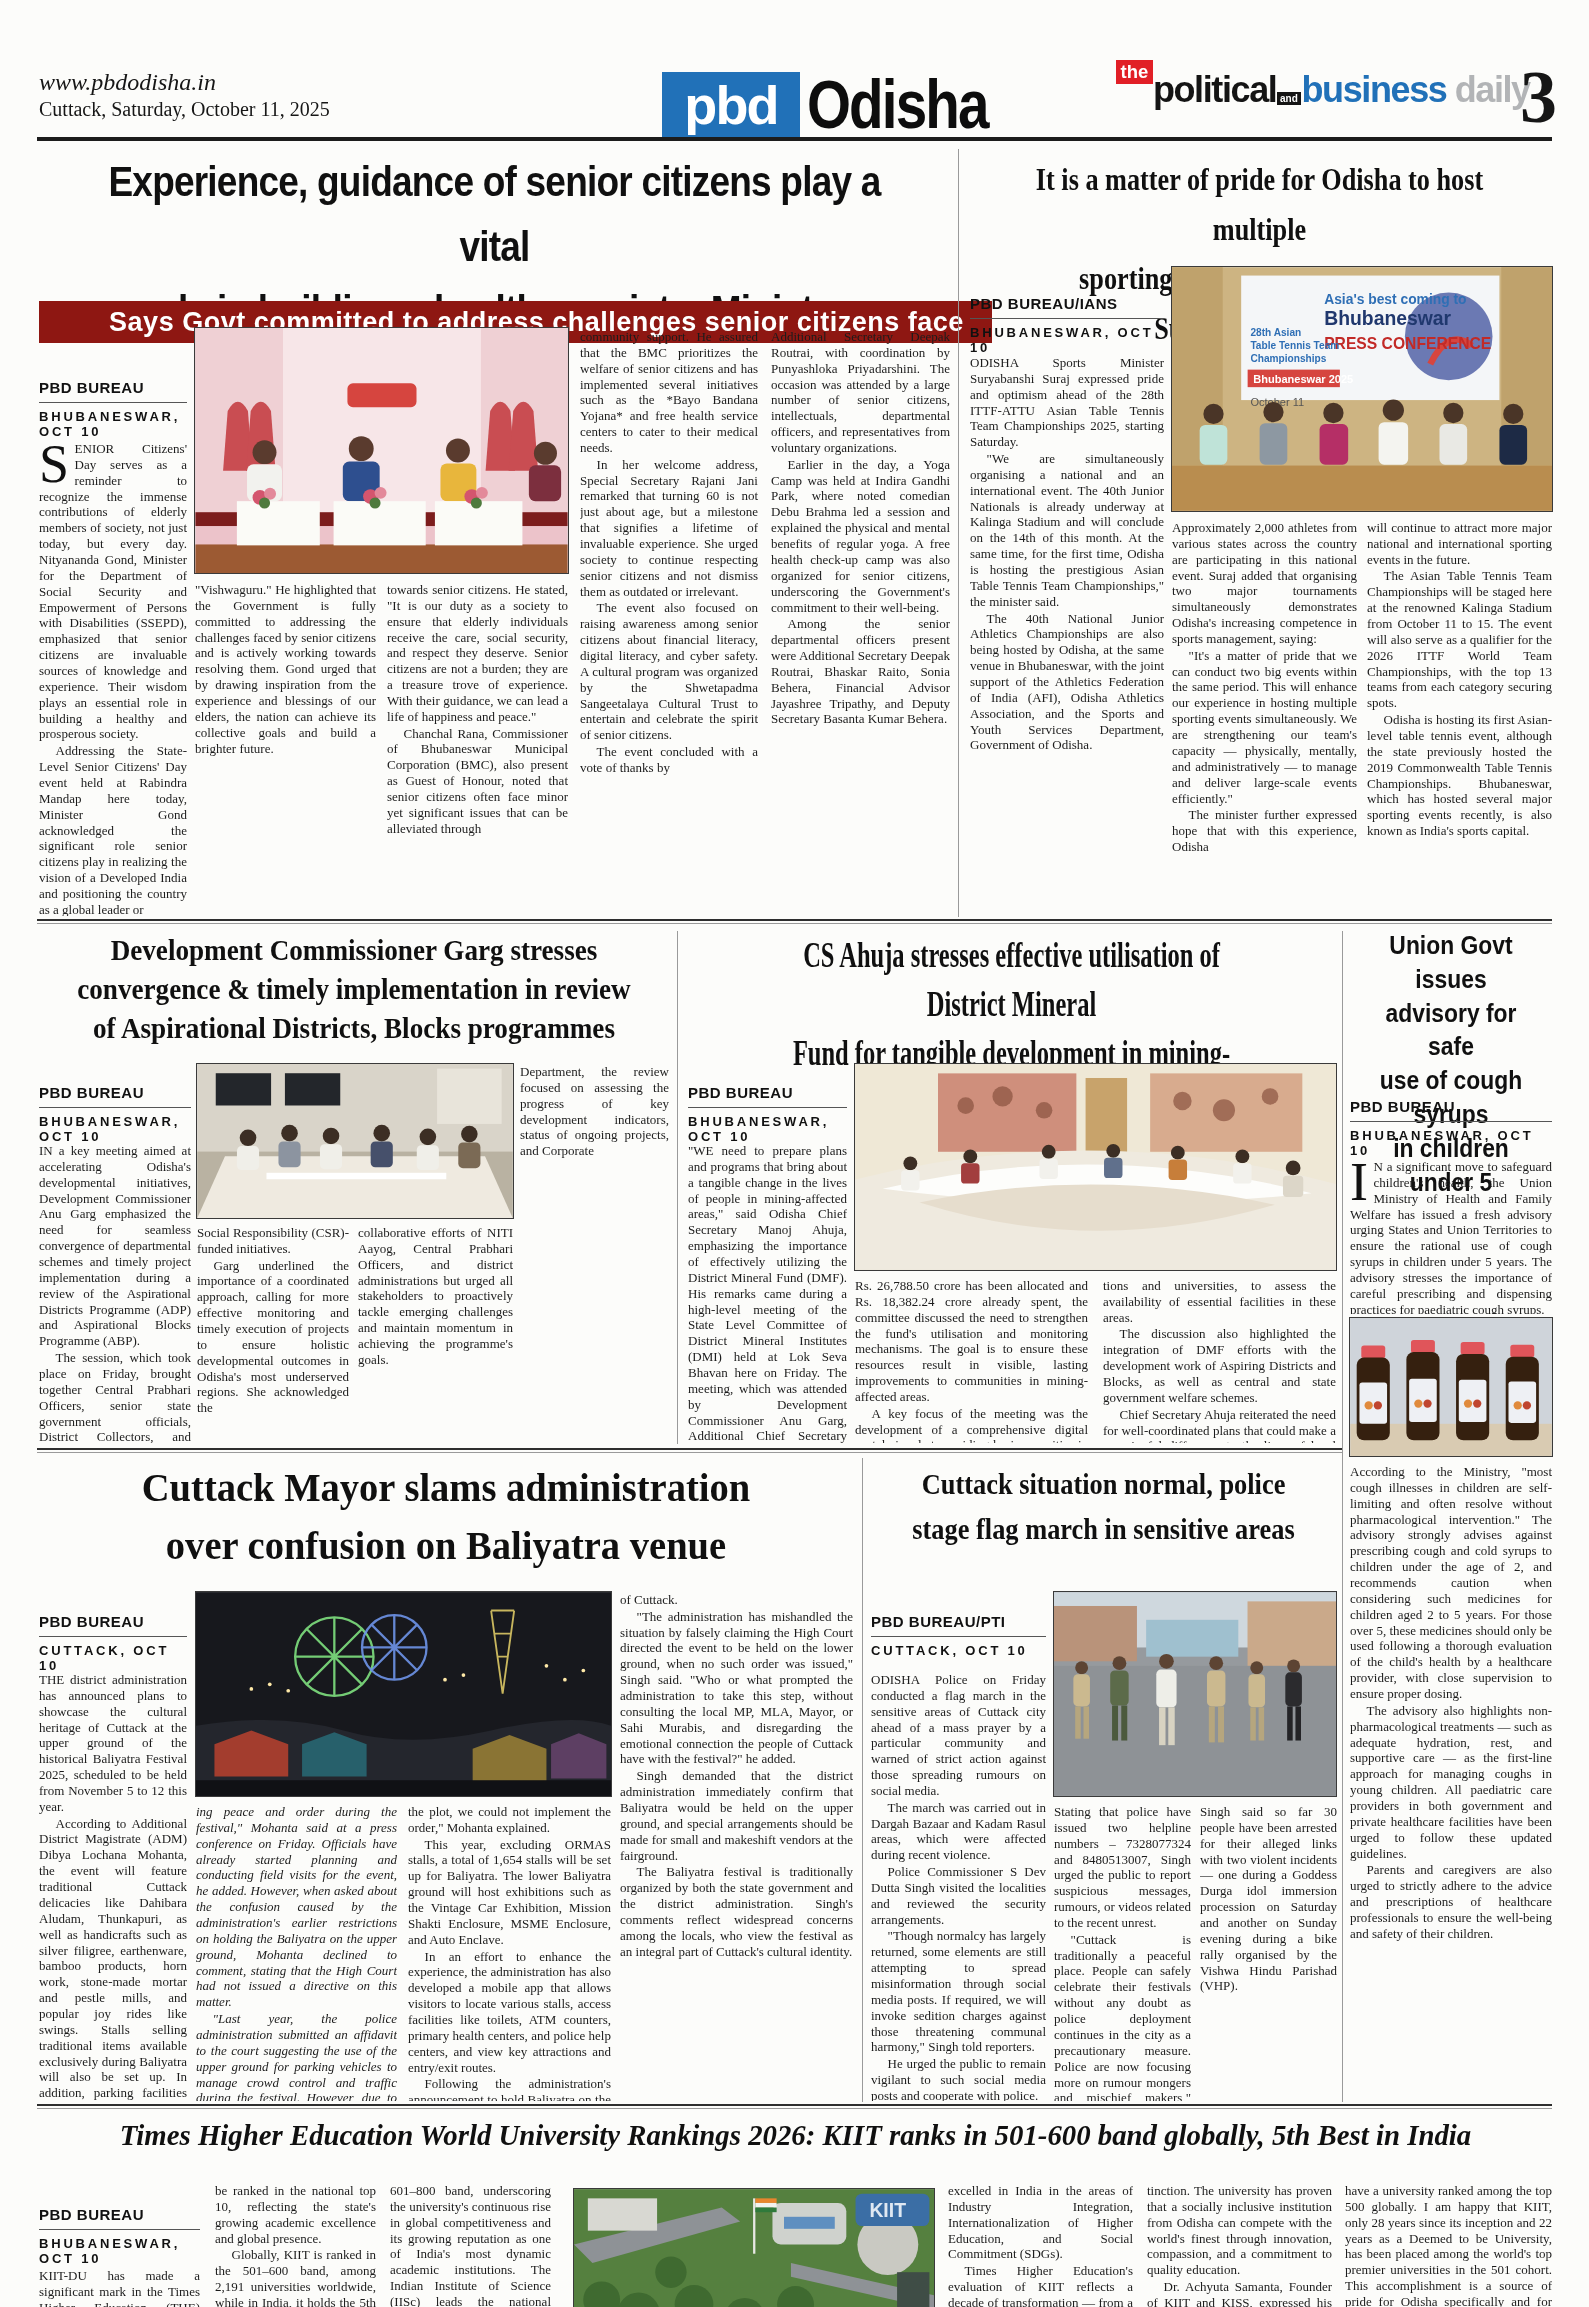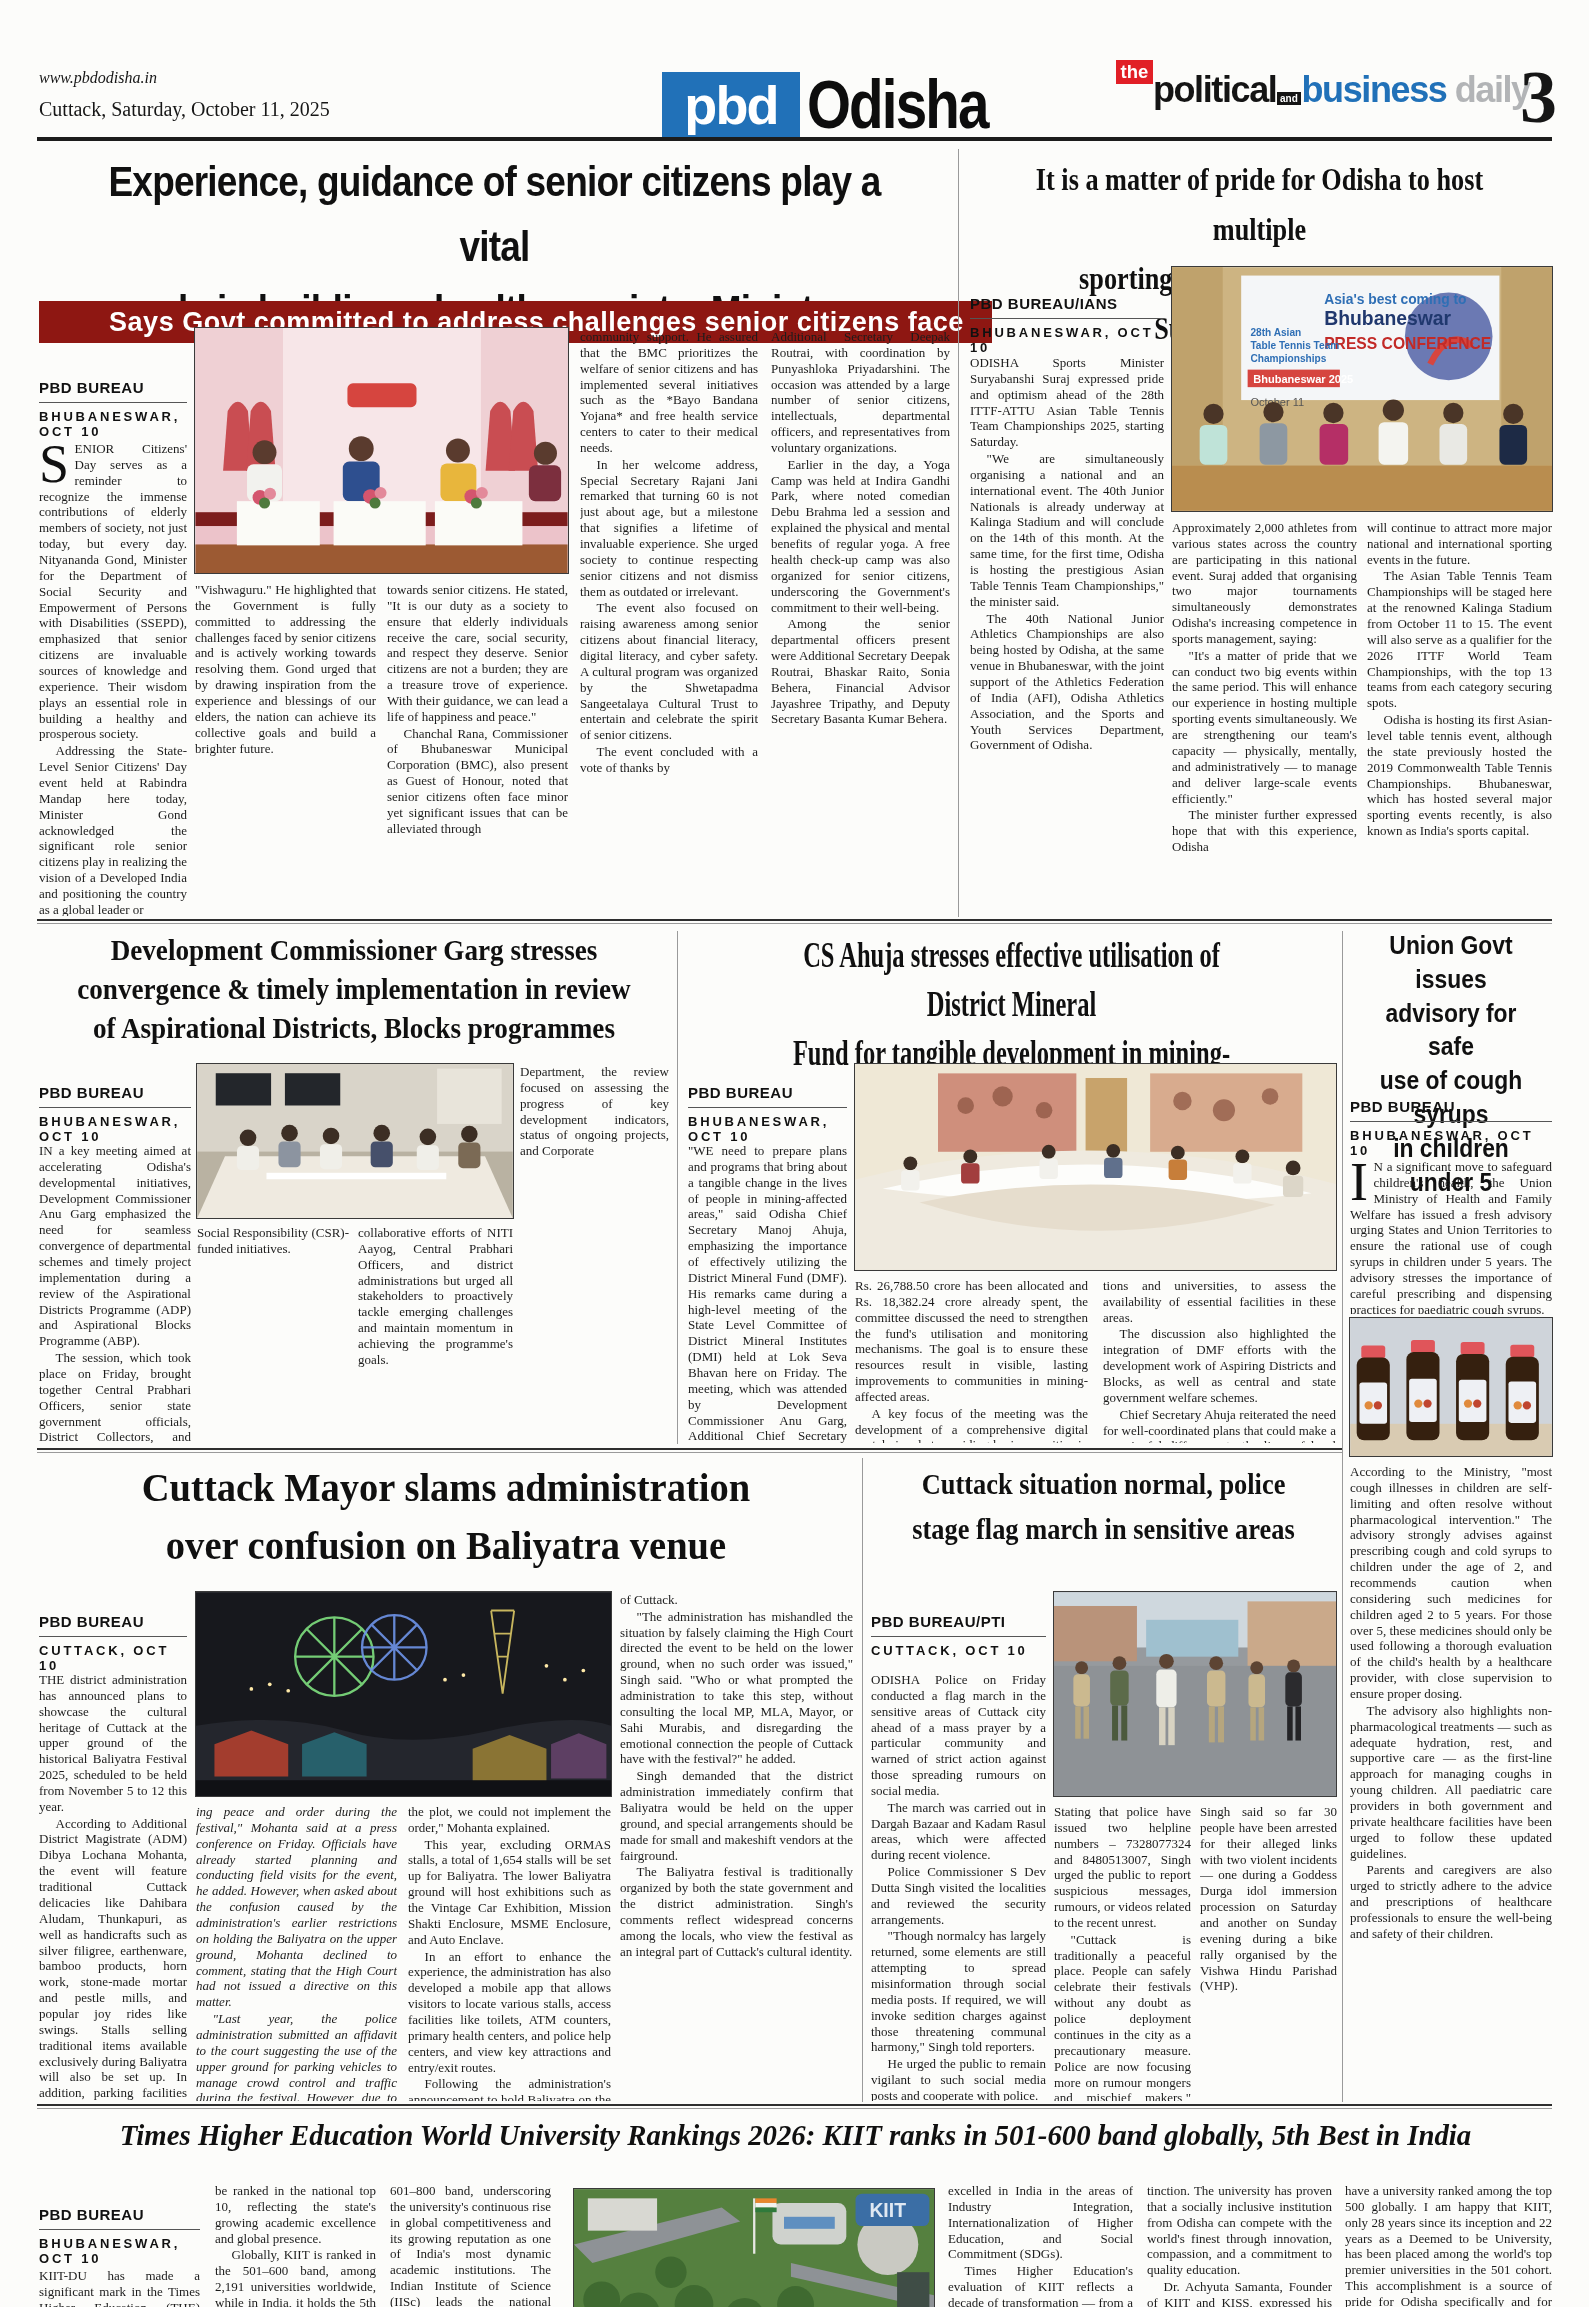--- a/index.html
+++ b/index.html
@@ -15,21 +15,21 @@
   .dateline{font-weight:bold;font-size:13px;letter-spacing:2.8px;margin-top:6.5px;}
   .body-col{font-size:13px;line-height:1.22;text-align:justify;overflow:hidden;color:#1c1c1c;}
   .body-col p{margin:0;}
   .body-col p + p{text-indent:16.6px;margin-top:0.9px;}
   .dropcap > p:first-child::first-letter{float:left;font-size:54px;line-height:42px;padding:1.8px 5.5px 0 0;color:#111;}
   .photo{outline:1.4px solid #3a3a3a;background:#ddd;}
   .vrule{background:#9a9a9a;width:0.9px;}
   .hrule-thick{background:#1c1c1c;}
   .hrule-mid{background:#2e2e2e;}
   .hrule-thin{background:#9a9a9a;}
-  .masthead-url{font-style:italic;font-size:16px;}
+  .masthead-url{font-style:italic;font-size:24px;}
   .masthead-date{font-size:20px;}
   .logo-pbd-box{background:#2171b8;color:#fff;display:flex;align-items:center;justify-content:center;font-family:"Liberation Sans",sans-serif;font-weight:bold;}
   .logo-odisha{font-family:"Liberation Sans",sans-serif;font-weight:bold;color:#0d0d0d;letter-spacing:-2.3px;transform:scaleX(.82);transform-origin:left center;}
   .tpbd{display:flex;align-items:flex-end;font-family:"Liberation Sans",sans-serif;font-weight:bold;line-height:1;}
   .tpbd .the{background:#e11f26;color:#fff;font-size:18.5px;padding:2.8px 4.6px;margin-bottom:24px;}
   .tpbd .pol{color:#141414;font-size:36px;letter-spacing:-1.4px;}
   .tpbd .andbox{background:#141414;color:#fff;font-size:10px;padding:1.8px 2.8px;margin:0 0.9px 2.8px 0.9px;}
   .tpbd .bus{color:#2171b8;font-size:36px;letter-spacing:-1.4px;}
   .tpbd .dly{color:#b2b4b6;font-size:36px;letter-spacing:-1.4px;margin-left:8.3px;}
   .pageno{font-family:"Liberation Serif",serif;font-size:74px;font-weight:bold;}
@@ -234,20 +234,21 @@
 
   <div class="abs body-col" style="left:520px;top:1064px;width:149px;height:379px;">
       <p>Department, the review focused on assessing the progress of key development indicators, status of ongoing projects, and Corporate</p>
     </div>
   <div class="abs body-col" style="left:39px;top:1143px;width:152px;height:300px;">
       <p>IN a key meeting aimed at accelerating Odisha's developmental initiatives, Development Commissioner Anu Garg emphasized the need for seamless convergence of departmental schemes and timely project implementation during a review of the Aspirational Districts Programme (ADP) and Aspirational Blocks Programme (ABP).</p>
       <p>The session, which took place on Friday, brought together Central Prabhari Officers, senior state government officials, District Collectors, and representatives from 16 identified districts and 40 blocks, alongside line department officers. Coordinated by T. Ao, Special Secretary to the Planning &amp; Convergence</p>
     </div>
   <div class="abs body-col" style="left:197px;top:1225px;width:152px;height:218px;">
       <p>Social Responsibility (CSR)-funded initiatives.</p>
+      <p>Garg underlined the importance of a coordinated approach, calling for more effective monitoring and timely execution of projects to ensure holistic developmental outcomes in Odisha's most underserved regions. She acknowledged the</p>
     </div>
   <div class="abs body-col" style="left:358px;top:1225px;width:155px;height:218px;">
       <p>collaborative efforts of NITI Aayog, Central Prabhari Officers, and district administrations but urged all stakeholders to proactively tackle emerging challenges and maintain momentum in achieving the programme's goals.</p>
     </div>
 
   <div class="abs vrule" style="left:677px;top:931px;height:513px;"></div>
 
   <div class="abs hl-serif condense" style="left:687px;top:931px;width:649px;font-size:35px;line-height:1.4;transform:scaleX(.70);">
       <div class="hl-line">CS Ahuja stresses effective utilisation of District Mineral</div>
       <div class="hl-line">Fund for tangible development in mining-affected areas</div>

